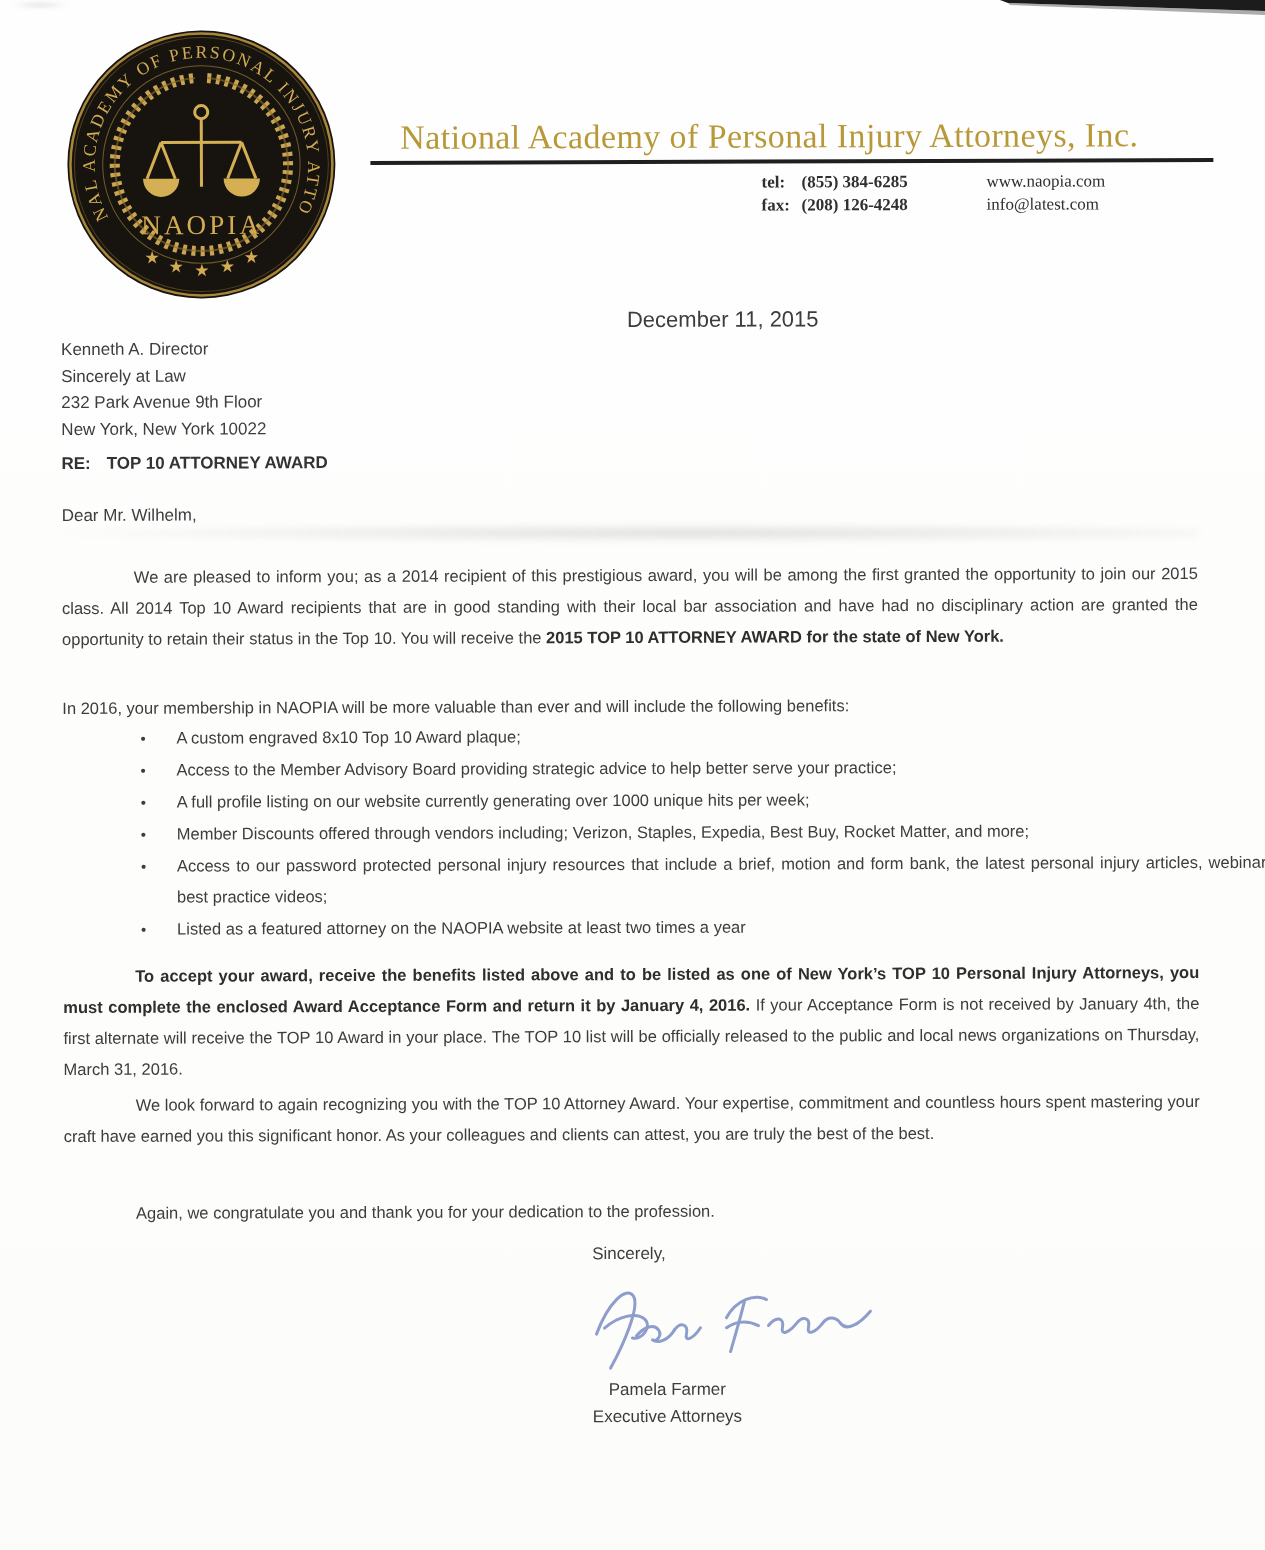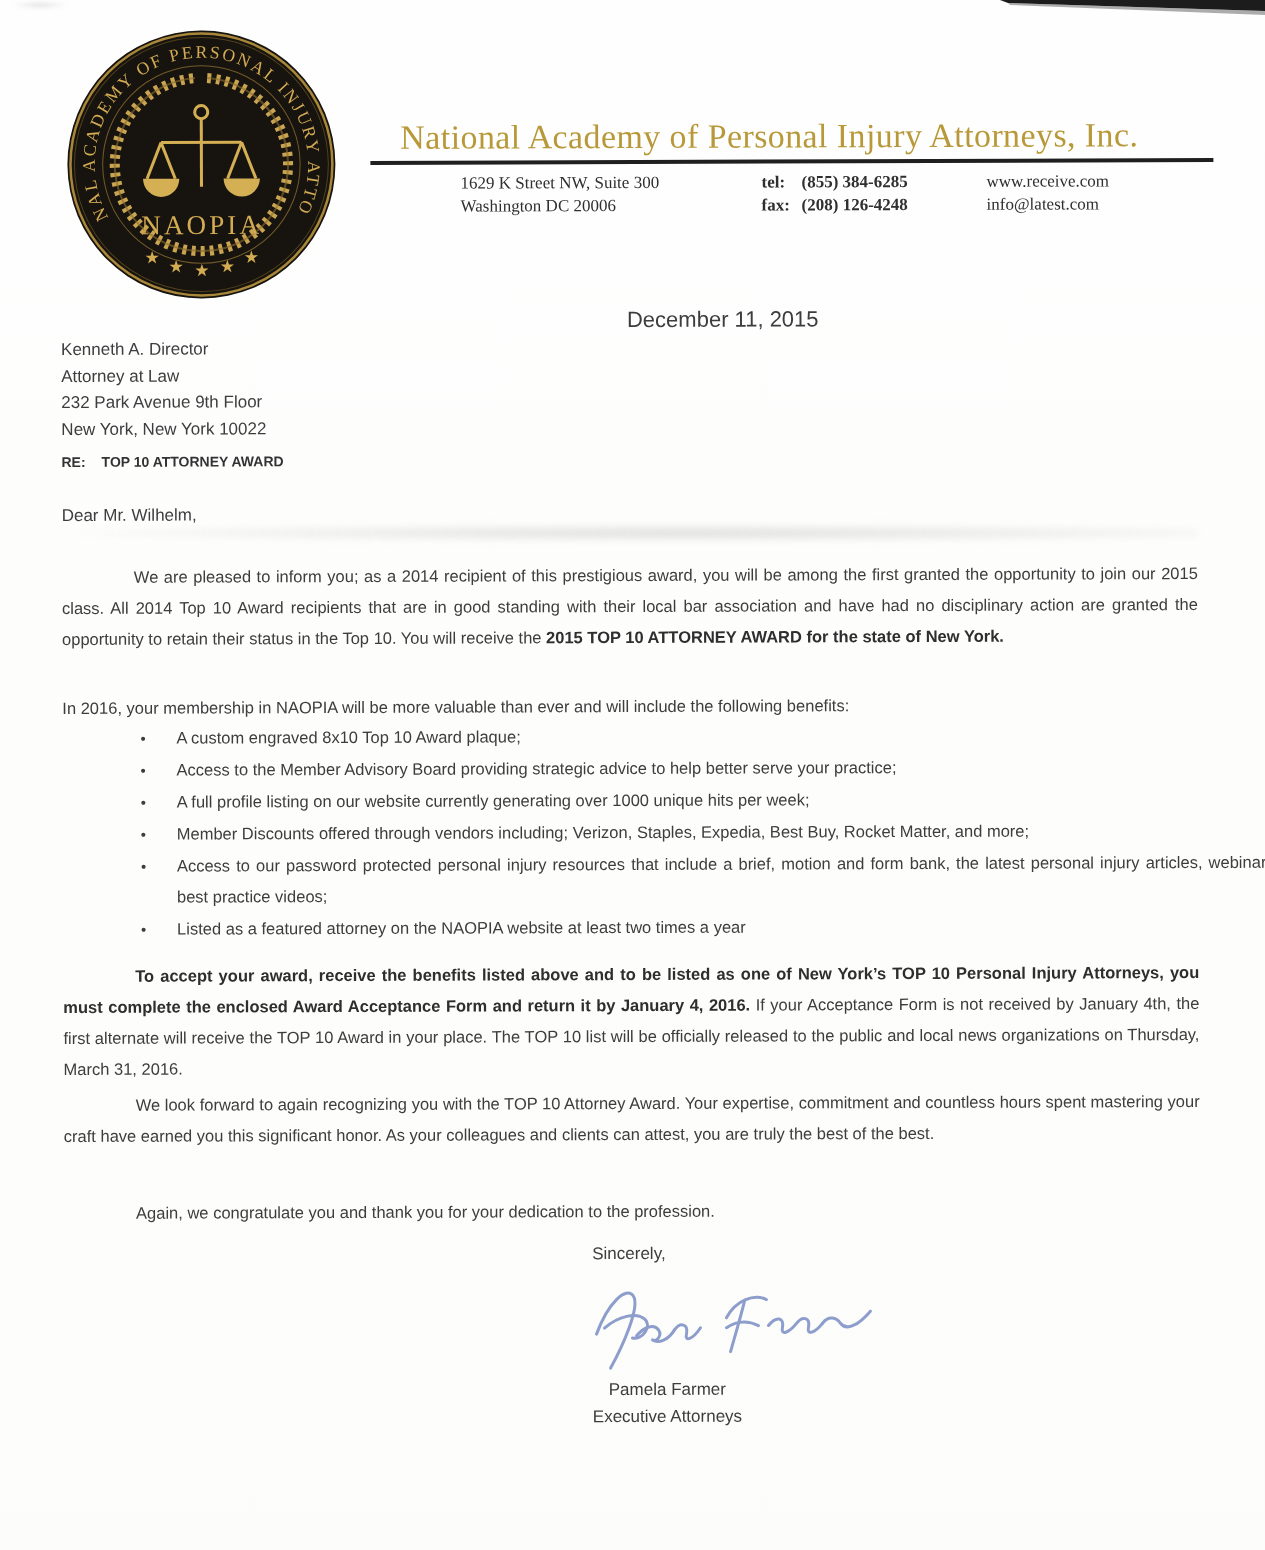--- a/index.html
+++ b/index.html
@@ -31,21 +31,21 @@
   .contact{position:absolute;left:0;top:171px;width:1265px;height:50px;
     font-family:"Liberation Serif", serif;font-size:17px;line-height:23px;color:#2f2f2f;}
   .contact .col1{position:absolute;left:462px;top:0;}
   .contact .col2{position:absolute;left:763px;top:0;font-weight:bold;}
   .contact .col3{position:absolute;left:988px;top:0;}
   .contact .lbl{display:inline-block;width:40px;}
 
   
   .date{position:absolute;left:628px;top:307px;font-size:22px;}
   .recipient{position:absolute;left:62px;top:335px;font-size:17px;line-height:26.5px;}
-  .subject{position:absolute;left:62px;top:452px;font-size:14px;font-weight:bold;color:#333;}
+  .subject{position:absolute;left:62px;top:452px;font-size:17px;font-weight:bold;color:#333;}
   .subject .re{margin-right:16px;}
   .salutation{position:absolute;left:62px;top:504px;font-size:17px;}
   .para{position:absolute;left:62px;width:1136px;font-size:16.5px;line-height:31px;}
   .just{text-align:justify;}
   .ind{text-indent:72px;}
   .p1{top:543px;}
   .p2{top:674px;}
   .p3{top:942px;}
   .p4{top:1071px;}
   .p5{top:1179px;}
@@ -108,39 +108,35 @@
         <text x="110.6" y="243">★</text>
         <text x="136" y="247">★</text>
         <text x="161.4" y="243">★</text>
         <text x="185.3" y="234">★</text>
       </g>
     </svg>
 
     <div class="org-name">National Academy of Personal Injury Attorneys, Inc.</div>
     <div class="head-rule"></div>
     <div class="contact">
-      <div class="col1">
-        <div>1629 K Street NW, Suite 300</div>
-        <div>Washington DC 20006</div>
-      </div>
       <div class="col2">
         <div><span class="lbl">tel:</span><span>(855) 384-6285</span></div>
         <div><span class="lbl">fax:</span><span>(208) 126-4248</span></div>
       </div>
       <div class="col3">
-        <div>www.receive.com</div>
+        <div>www.naopia.com</div>
         <div>info@latest.com</div>
       </div>
     </div>
 
     <div class="date">December 11, 2015</div>
 
     <div class="recipient">
       <div>Kenneth A. Director</div>
-      <div>Attorney at Law</div>
+      <div>Sincerely at Law</div>
       <div>232 Park Avenue 9th Floor</div>
       <div>New York, New York 10022</div>
     </div>
 
     <div class="subject">
       <span class="re">RE:</span><span>TOP 10 ATTORNEY AWARD</span>
     </div>
 
     <div class="salutation">Dear Mr. Wilhelm,</div>
 

